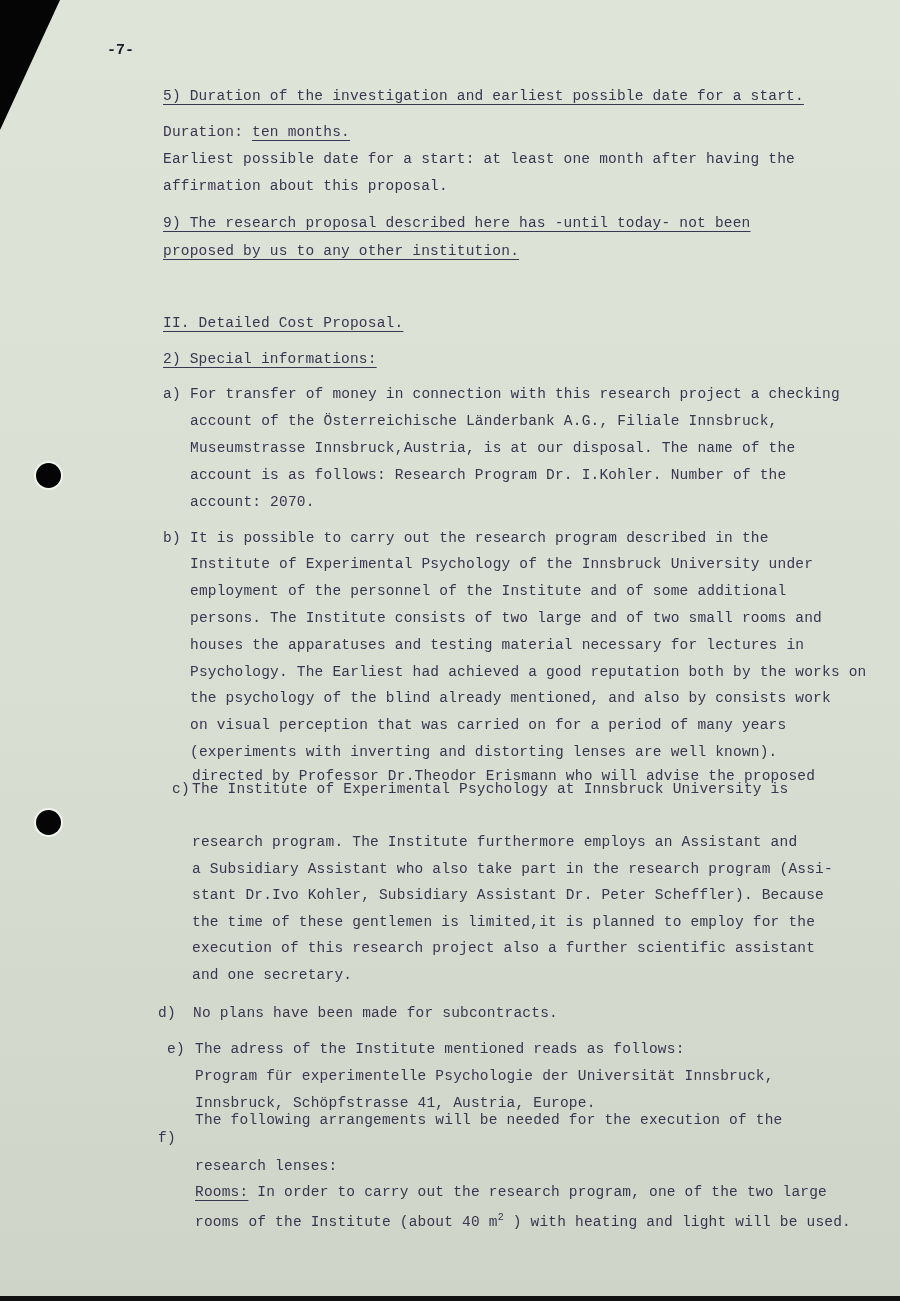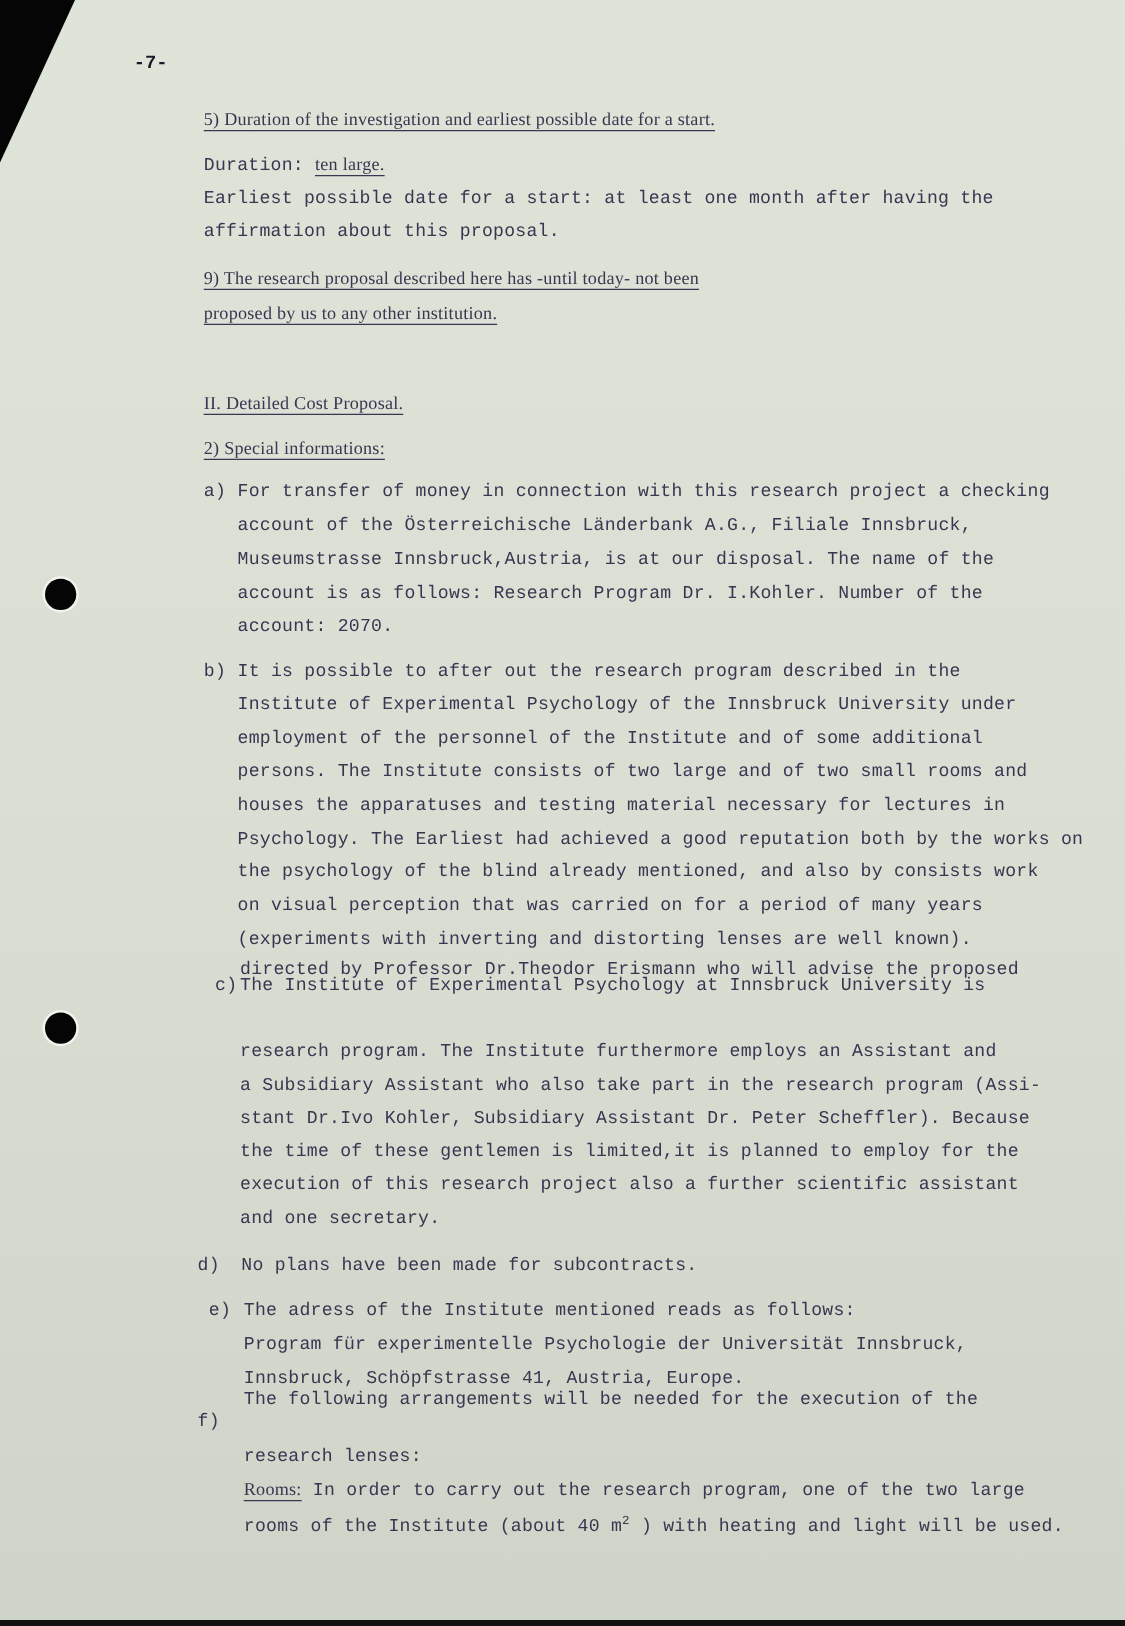--- a/index.html
+++ b/index.html
@@ -17,58 +17,58 @@
     position: absolute; left: 0; top: 0; width: 0; height: 0;
     border-top: 130px solid #050505;
     border-right: 60px solid transparent;
   }
   .bottom-strip { position: absolute; left: 0; top: 1296px; width: 900px; height: 5px; background: #111; }
   .hole {
     position: absolute; width: 25px; height: 25px; border-radius: 50%;
     background: #050505; box-shadow: 0 0 0 2px #f2f4ee;
   }
   .t { position: absolute; font-size: 14.5px; letter-spacing: 0.2px; white-space: nowrap; }
-  .u { text-decoration: underline; text-decoration-thickness: 1px; text-underline-offset: 4px; font-family: Liberation Serif, serif; }
+  .u { text-decoration: underline; text-decoration-thickness: 1px; text-underline-offset: 4px; }
   .pagenum { position: absolute; left: 107px; top: 42px; font-size: 15px; font-weight: bold; color: #1a1a2a; }
   sup { font-size: 10px; }
 </style>
 </head>
 <body>
 
 <div class="paper"></div>
 <div class="corner"></div>
 <div class="bottom-strip"></div>
 <div class="hole" style="left:36px;top:463px"></div>
 <div class="hole" style="left:36px;top:810px"></div>
 
 <div class="pagenum">-7-</div>
 
 <div class="t u" style="left:163px;top:88px">5) Duration of the investigation and earliest possible date for a start.</div>
 <div class="t" style="left:163px;top:124px">
   <span>Duration:</span>
-  <span class="u">ten large.</span>
+  <span class="u">ten months.</span>
 </div>
 <div class="t" style="left:163px;top:151px">Earliest possible date for a start: at least one month after having the</div>
 <div class="t" style="left:163px;top:178px">affirmation about this proposal.</div>
 
 <div class="t u" style="left:163px;top:215px">9) The research proposal described here has -until today- not been</div>
 <div class="t u" style="left:163px;top:243px">proposed by us to any other institution.</div>
 
 <div class="t u" style="left:163px;top:315px">II. Detailed Cost Proposal.</div>
 <div class="t u" style="left:163px;top:351px">2) Special informations:</div>
 
 <div class="t" style="left:163px;top:386px">a)</div>
 <div class="t" style="left:190px;top:386px">For transfer of money in connection with this research project a checking</div>
 <div class="t" style="left:190px;top:413px">account of the Österreichische Länderbank  A.G., Filiale Innsbruck,</div>
 <div class="t" style="left:190px;top:440px">Museumstrasse Innsbruck,Austria, is at our disposal. The name of the</div>
 <div class="t" style="left:190px;top:467px">account is as follows: Research Program Dr. I.Kohler. Number of the</div>
 <div class="t" style="left:190px;top:494px">account: 2070.</div>
 
 <div class="t" style="left:163px;top:530px">b)</div>
-<div class="t" style="left:190px;top:530px">It is possible to after out the research program described in the</div>
+<div class="t" style="left:190px;top:530px">It is possible to carry out the research program described in the</div>
 <div class="t" style="left:190px;top:556px">Institute of Experimental Psychology of the Innsbruck University under</div>
 <div class="t" style="left:190px;top:583px">employment of the personnel of the Institute and of some additional</div>
 <div class="t" style="left:190px;top:610px">persons. The Institute consists of two large and of two small rooms and</div>
 <div class="t" style="left:190px;top:637px">houses the apparatuses and testing material necessary for lectures in</div>
 <div class="t" style="left:190px;top:664px">Psychology. The Earliest had achieved a good reputation both by the works on</div>
 <div class="t" style="left:190px;top:690px">the psychology of the blind already mentioned, and also by consists work</div>
 <div class="t" style="left:190px;top:717px">on visual perception that was carried on for a period of many years</div>
 <div class="t" style="left:190px;top:744px">(experiments with inverting and distorting lenses are well known).</div>
 
 <div class="t" style="left:172px;top:781px">c)</div>

